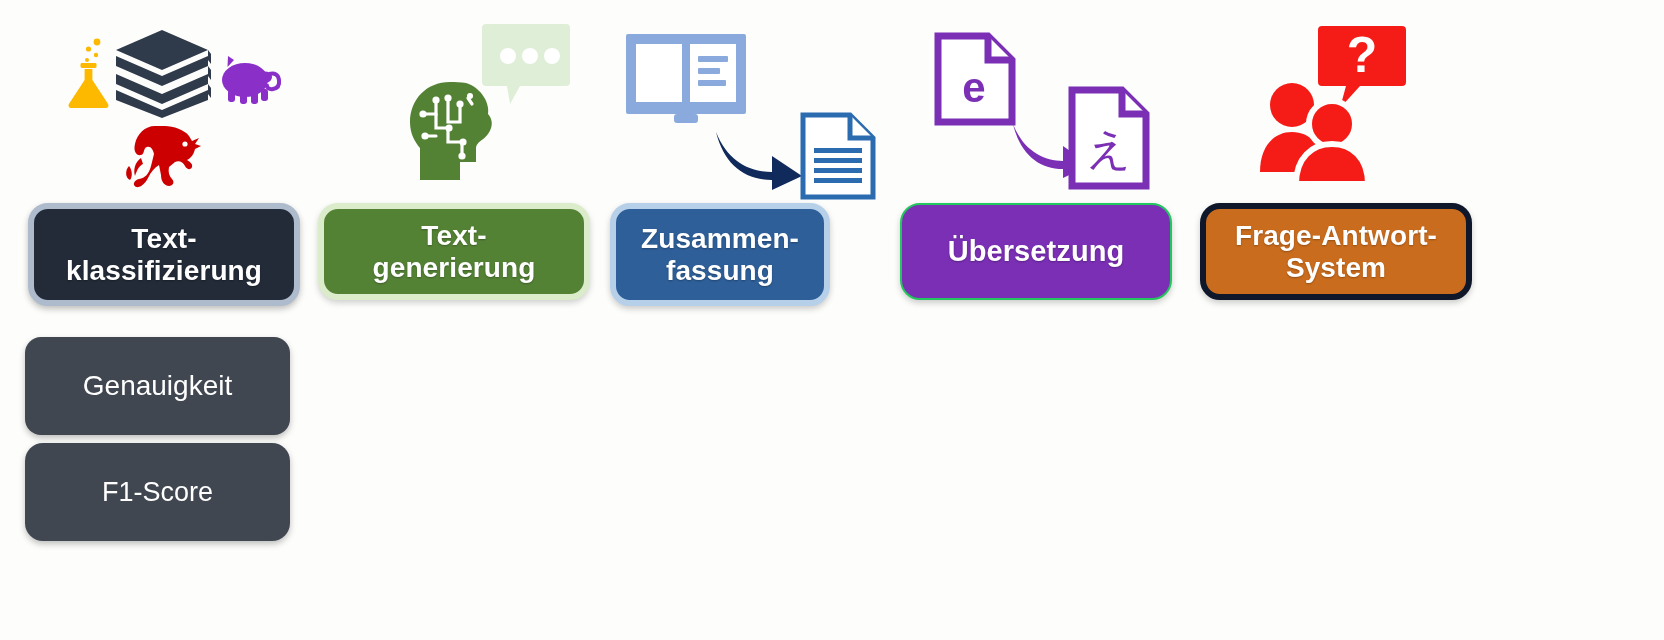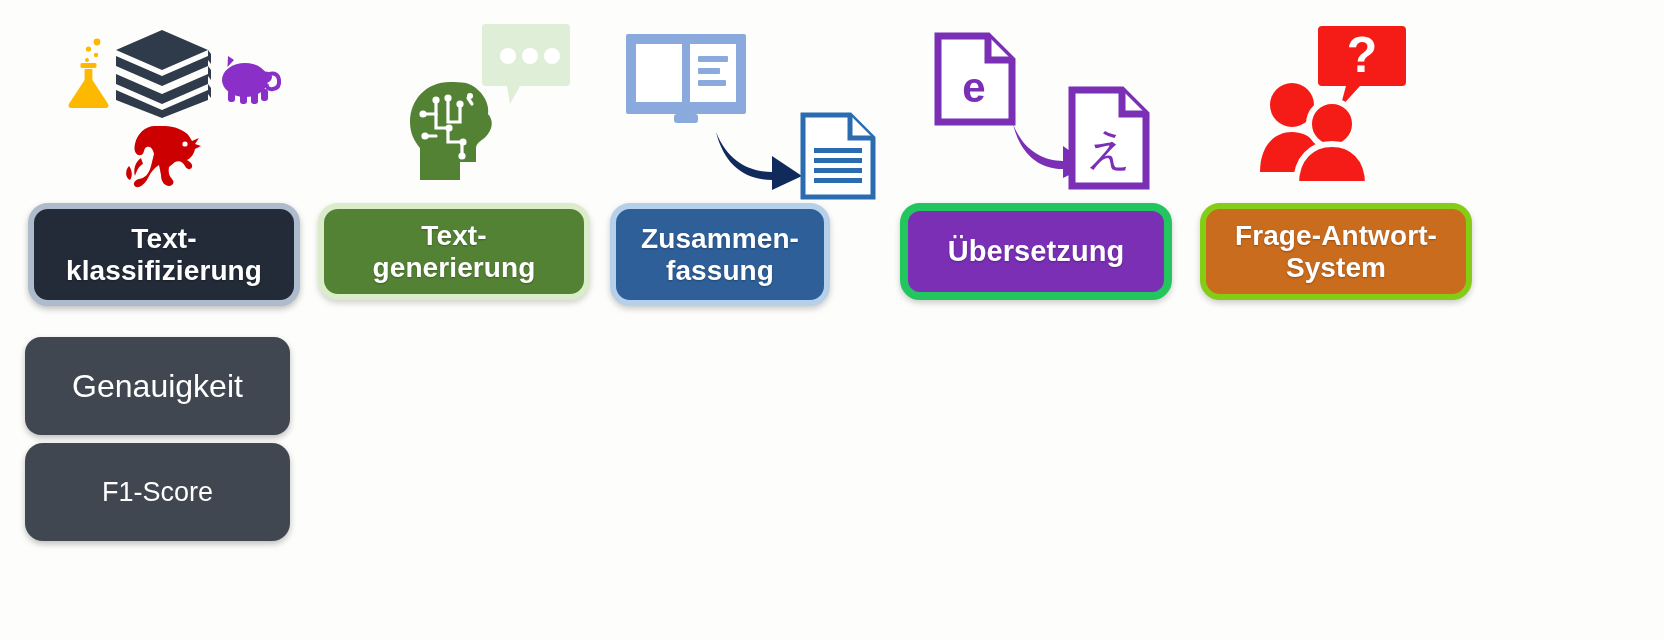--- a/index.html
+++ b/index.html
@@ -71,26 +71,26 @@
     border: 6px solid #dbeccb;
     box-shadow: 0 3px 6px rgba(0,0,0,0.18);
   }
   .box-summary {
     background: #2e5f99;
     border: 6px solid #b7d0ea;
     box-shadow: 0 3px 6px rgba(0,0,0,0.20);
   }
   .box-translation {
     background: #7b2fb5;
-    border: 8px solid #22c55e;
+    border: 2px solid #22c55e;
     box-shadow: 0 3px 6px rgba(0,0,0,0.20);
   }
   .box-qa {
     background: #ca6c1d;
-    border: 6px solid #84cc16;
+    border: 6px solid #0f172a;
     box-shadow: 0 3px 6px rgba(0,0,0,0.20);
   }
 
   
   .metric-box {
     position: absolute;
     box-sizing: border-box;
     display: flex;
     align-items: center;
     justify-content: center;
@@ -179,21 +179,21 @@
           </g>
         </svg>
       </div>
     </div>
 
     <div class="cat-box box-classification" style="left:28px; top:203px; width:272px; height:103px; font-size:28px;">
       <span class="lbl">Text-
 klassifizierung</span>
     </div>
 
-    <div class="metric-box" style="left:25px; top:337px; width:265px; height:98px; font-size:32px;">
+    <div class="metric-box" style="left:25px; top:337px; width:265px; height:98px; font-size:28px;">
       <span>Genauigkeit</span>
     </div>
 
     <div class="metric-box" style="left:25px; top:443px; width:265px; height:98px; font-size:27px;border-radius:18px;">
       <span>F1-Score</span>
     </div>
   </div>
 
   <div class="column" style="left:318px; width:275px;">
 

